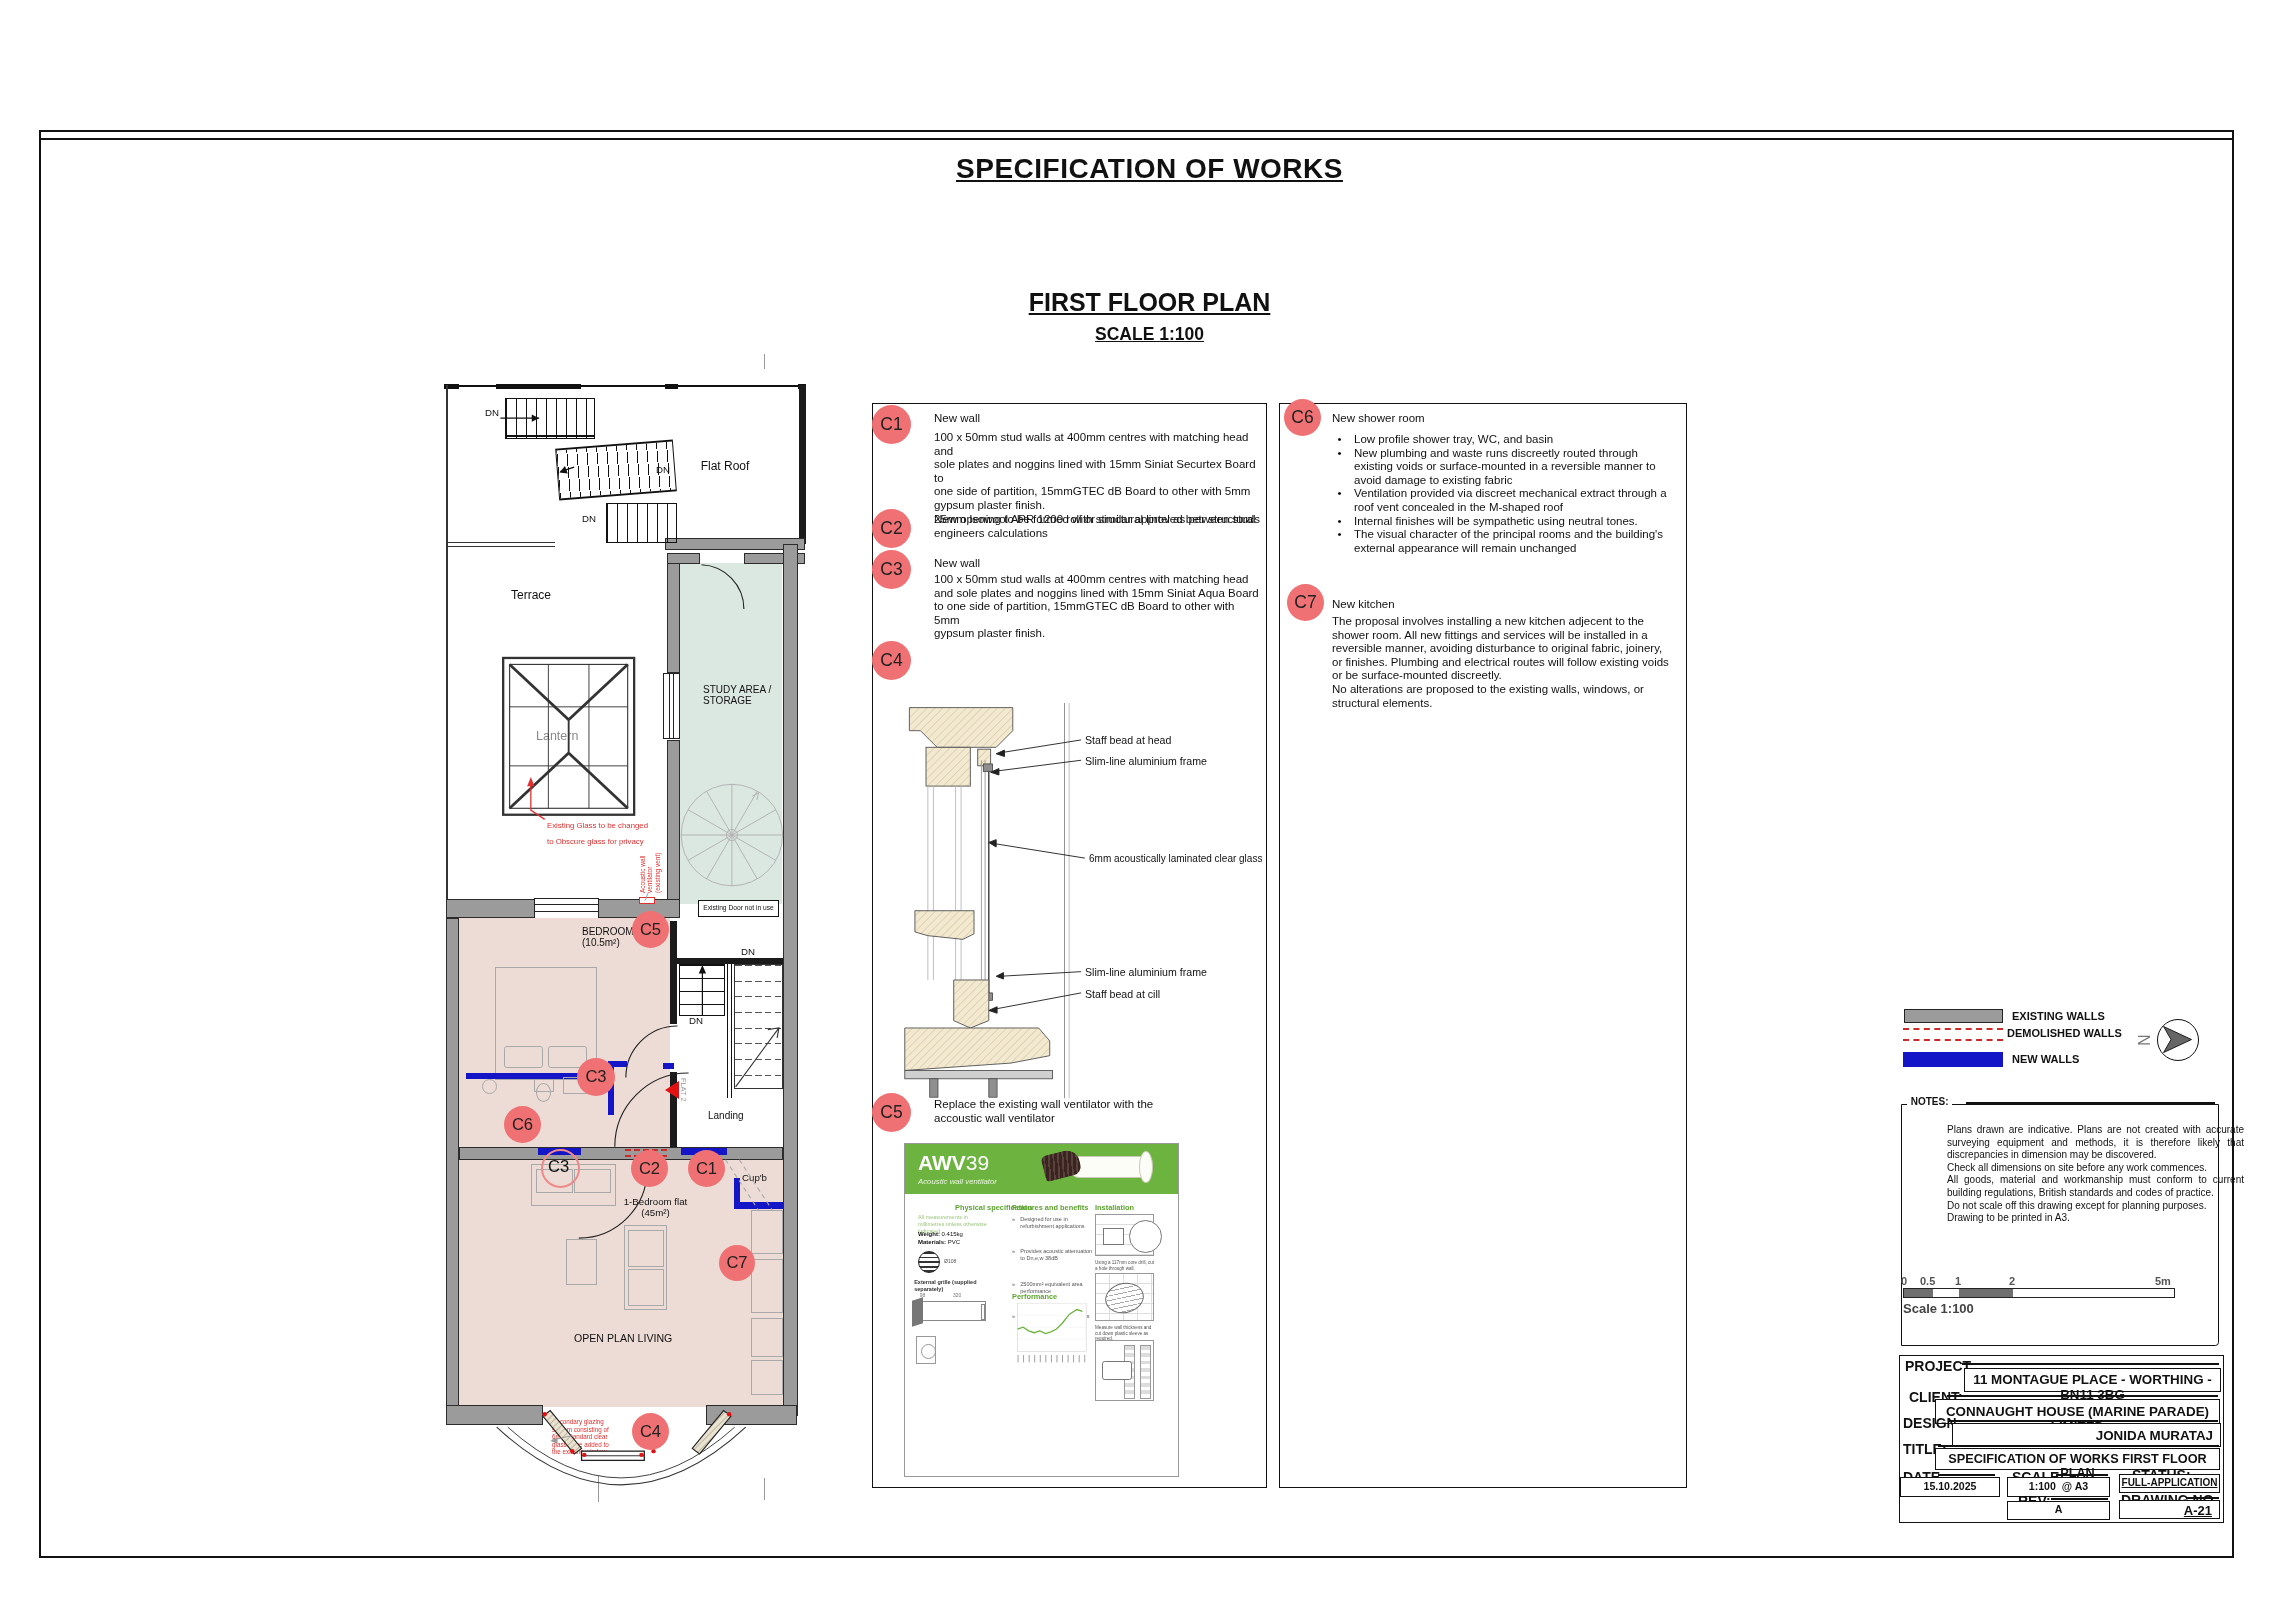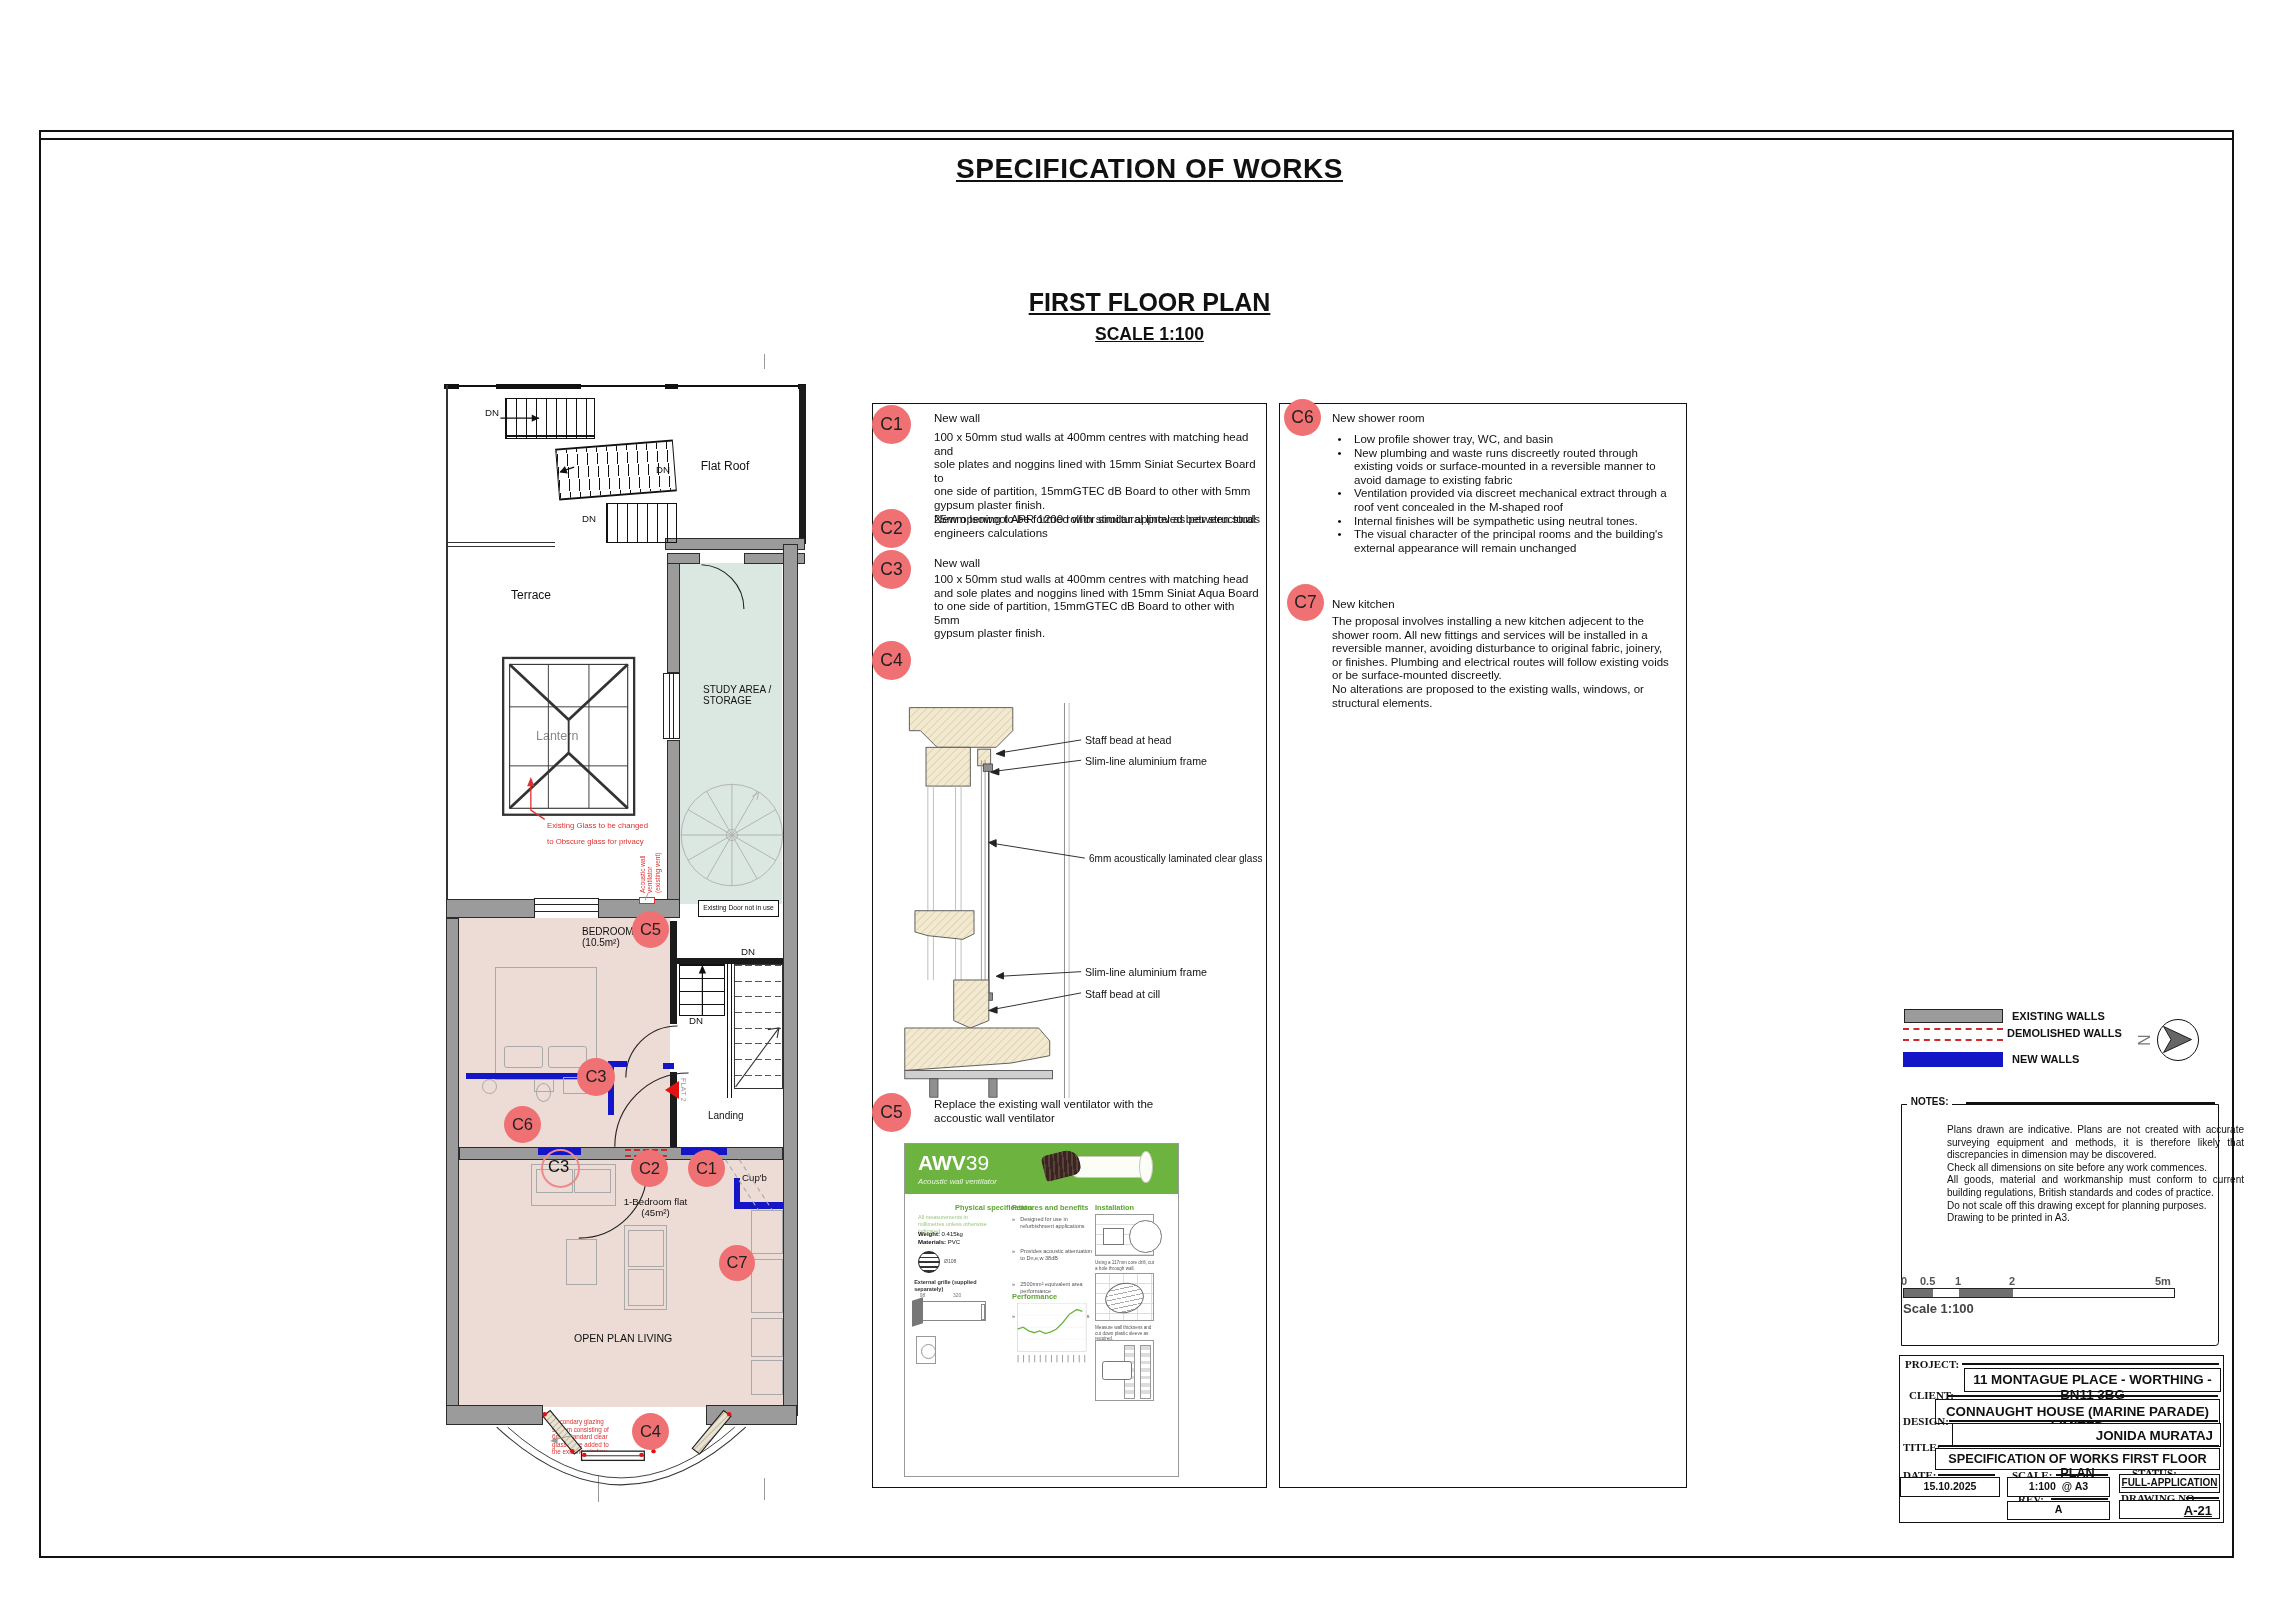--- a/index.html
+++ b/index.html
@@ -23,21 +23,21 @@
   .treads-h{position:absolute;border:0.9px solid #111;box-sizing:border-box;
      background:repeating-linear-gradient(to bottom,#111 0 0.9px,transparent 0.9px 13px);}
   .treads-hd{position:absolute;border:0.9px solid #333;box-sizing:border-box;
      background:repeating-linear-gradient(to right,transparent 0 6.5px,#fff 6.5px 10px),
                 repeating-linear-gradient(to bottom,#555 0 0.9px,transparent 0.9px 15.7px);}
   .red{color:#e03030;}
   .bullet{position:relative;padding-left:22px;}
   .bullet:before{content:"\2022";position:absolute;left:5.5px;top:0;}
   .fbul{position:relative;padding-left:8.3px;}
   .fbul:before{content:"\00BB";position:absolute;left:0;top:0;color:#555;}
-  .tbl-lbl{position:absolute;font-weight:bold;font-size:11px;font-family:Liberation Serif, serif;}
+  .tbl-lbl{position:absolute;font-weight:bold;font-size:14px;}
   .tl-line{position:absolute;background:#111;height:1.8px;}
   .specbody{font-size:11.5px;line-height:13.6px;}
   .awv-h{color:#5ea432;font-weight:bold;font-size:7.4px;}
   .awv-t{font-size:5.5px;line-height:7px;color:#555;}
 </style>
 </head>
 <body>
 
 <div id="sheet">
 

